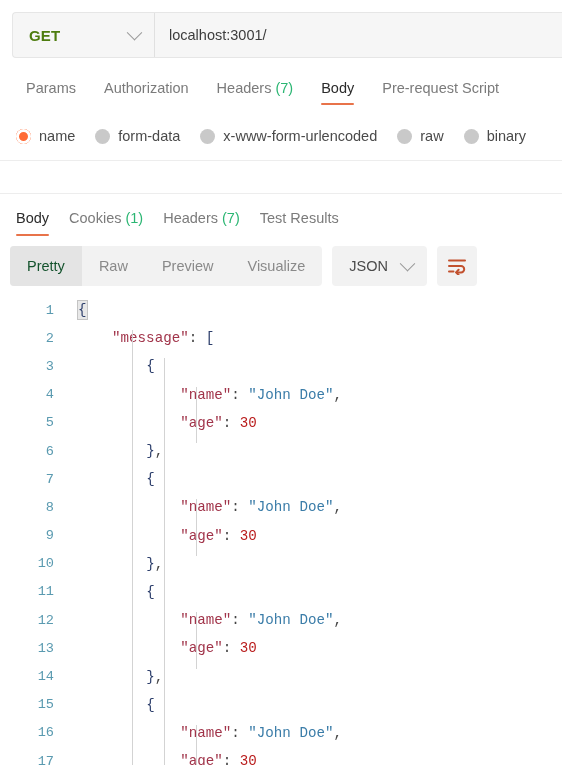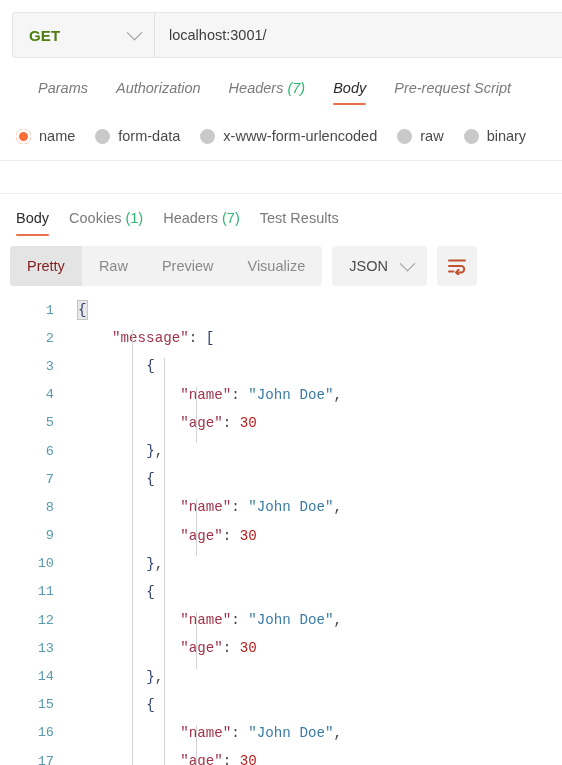--- a/index.html
+++ b/index.html
@@ -55,23 +55,22 @@
     cursor: text;
   }
 
   
   .req-tabs {
     position: absolute;
     left: 0; top: 68px;
     width: 562px; height: 40px;
     display: flex;
     align-items: center;
-    padding-left: 24px;
+    padding-left: 12px;
     gap: 0;
-    font-style: italic;
   }
   .req-tab {
     position: relative;
     padding: 0 14px;
     height: 40px;
     display: flex;
     align-items: center;
     font-size: 14.5px;
     color: #7b7b7b;
     white-space: nowrap;
@@ -182,21 +181,21 @@
     display: flex;
     align-items: center;
     padding: 0 17px;
     font-size: 14.5px;
     color: #8a8a8a;
     cursor: pointer;
     white-space: nowrap;
   }
   .seg.active {
     background: #e4e4e4;
-    color: #7f1d1d;
+    color: #14532d;
   }
   .json-select {
     display: flex;
     align-items: center;
     gap: 14px;
     height: 40px;
     padding: 0 14px 0 17px;
     background: #f2f2f2;
     border-radius: 4px;
     cursor: pointer;

